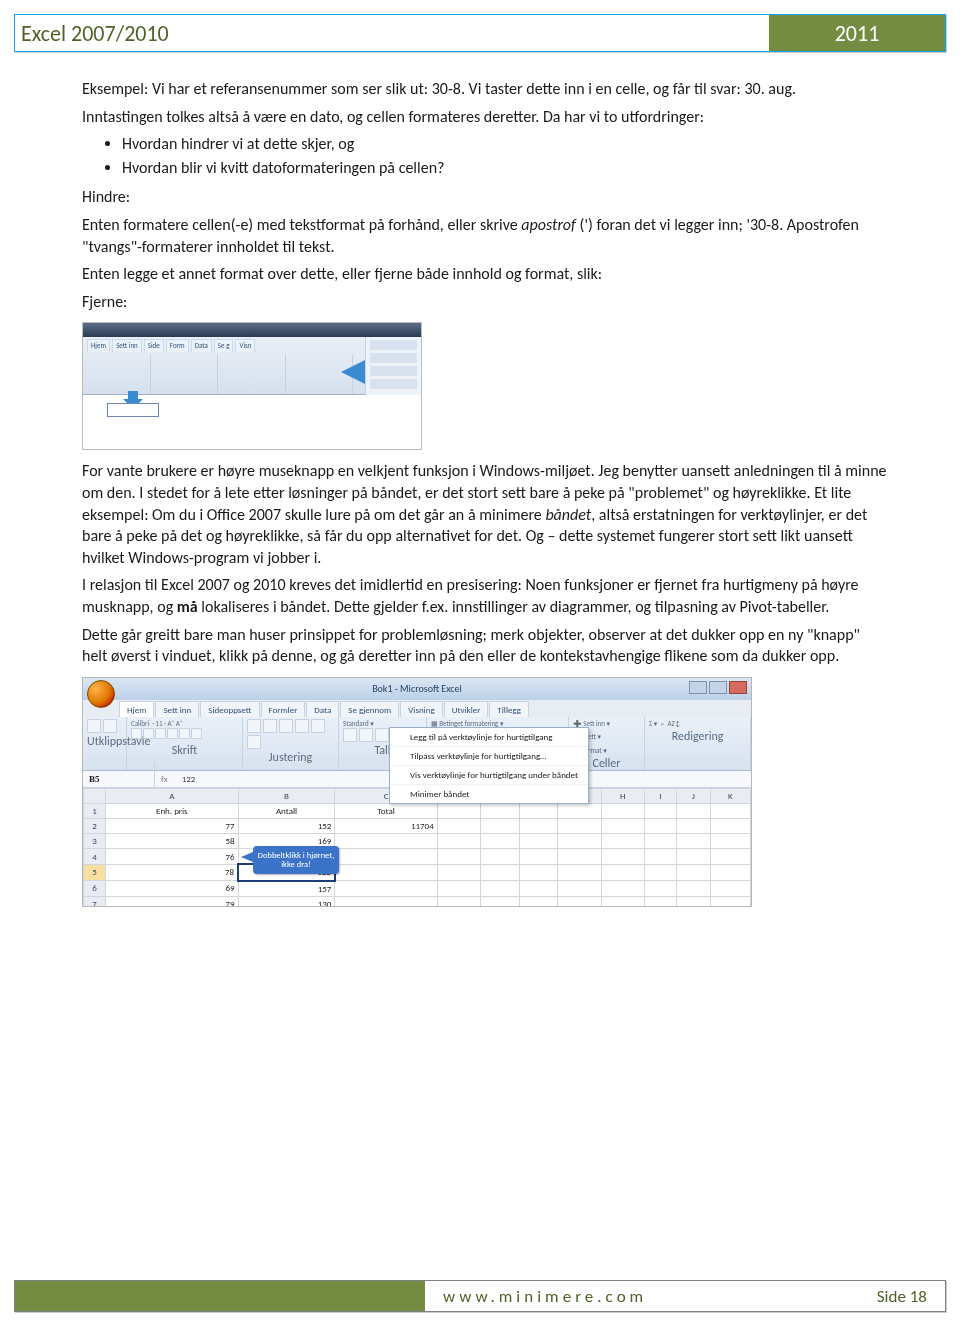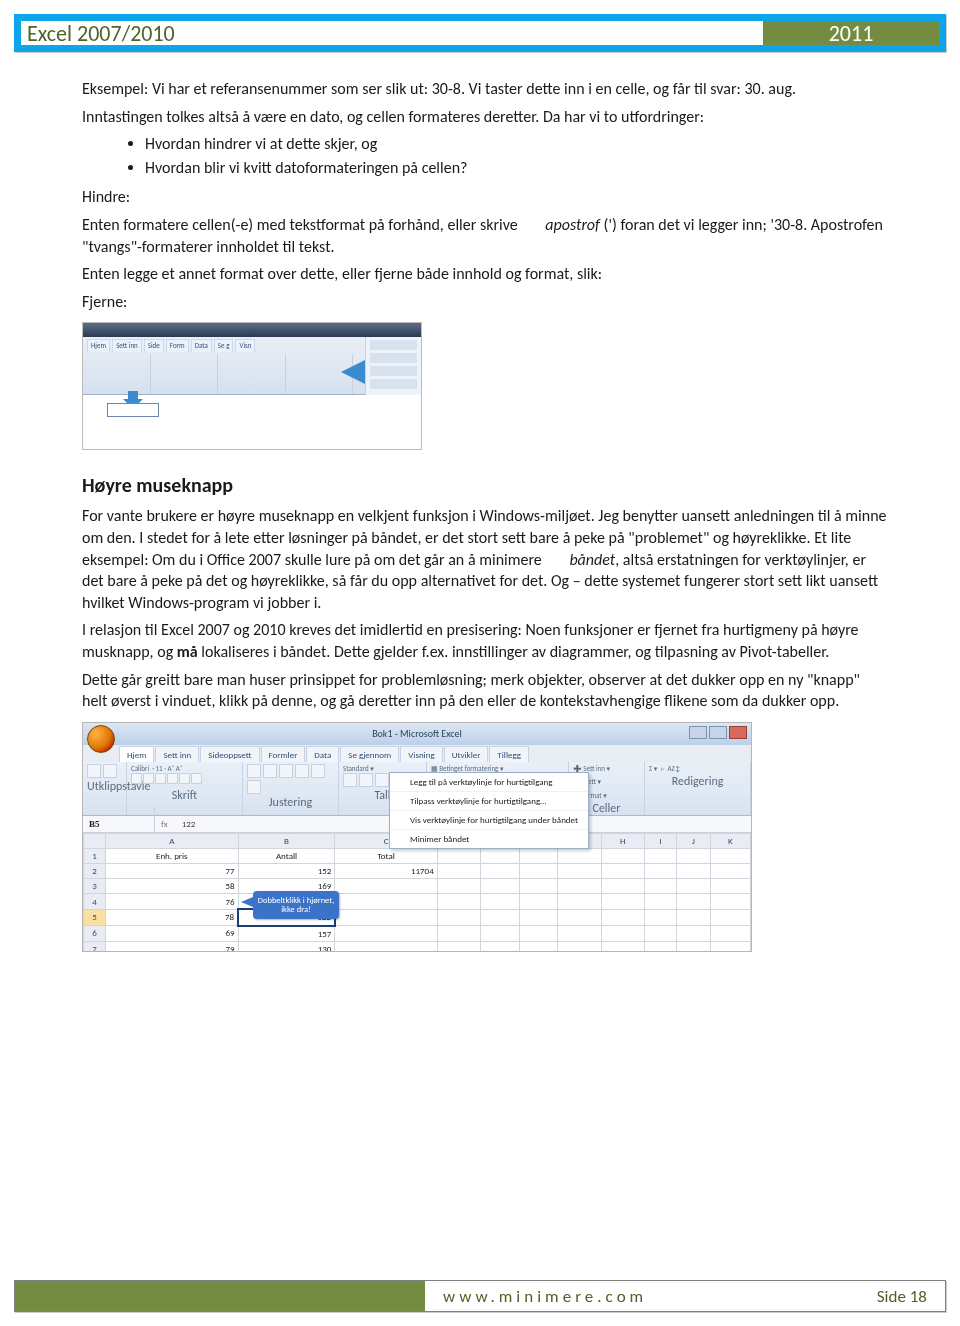--- a/index.html
+++ b/index.html
@@ -13,21 +13,21 @@
   }
   .page {
     width: 960px;
     min-height: 1326px;
     position: relative;
     padding: 0;
   }
   
   .header-wrap { padding: 14px 14px 0 14px; }
   .header {
-    border: 7px solid #0ea5e9;
+    border: 1px solid #0ea5e9;
     box-shadow: 1px 1px 0 rgba(0,0,0,.2);
     display: flex;
     height: 38px;
   }
   .header-left {
     flex: 1;
     border-right: 1px solid #fff;
     display: flex; align-items: center;
     padding-left: 6px;
     color: #4f6228;
@@ -36,24 +36,24 @@
   .header-right {
     width: 176px;
     background: #748c42;
     color: #fff;
     display: flex; align-items: center; justify-content: center;
     font-size: 22px;
   }
   
   .content { padding: 26px 72px 120px 82px; font-size: 16px; line-height: 1.35; }
   .content p { margin: 0 0 6px 0; }
-  ul.bullets { margin: 4px 0 8px 63px; padding: 0; }
+  ul.bullets { margin: 4px 0 8px 40px; padding: 0; }
   ul.bullets li { margin-bottom: 2px; }
   h3.section { font-size: 20px; font-weight: bold; margin: 22px 0 6px 0; }
-  .italic { font-style: italic; margin-left: 24px; }
+  .italic { font-style: italic; }
   
   .shot1 {
     width: 340px; height: 128px;
     background: #f6f7f8;
     border: 1px solid #bbb;
     margin: 10px 0 10px 0;
     position: relative;
     overflow: hidden;
   }
   .shot1 .titlebar { height: 14px; background: linear-gradient(#5e6e89,#2b3a53); }
@@ -207,21 +207,20 @@
           <div></div>
           <div></div>
           <div></div>
         </div>
     <div class="sheet">
       <div class="arrow-down"></div>
       <div class="cell"></div>
     </div>
   </div>
 
-  <h3 class="section">Høyre museknapp</h3>
 
   <p>
     <span>For vante brukere er høyre museknapp en velkjent funksjon i Windows-miljøet. Jeg benytter uansett anledningen til å minne om den. I stedet for å lete etter løsninger på båndet, er det stort sett bare å peke på "problemet" og høyreklikke. Et lite eksempel: Om du i Office 2007 skulle lure på om det går an å minimere </span><span class="italic">båndet</span><span>, altså erstatningen for verktøylinjer, er det bare å peke på det og høyreklikke, så får du opp alternativet for det. Og – dette systemet fungerer stort sett likt uansett hvilket Windows-program vi jobber i.</span>
   </p>
   <p>
     <span>I relasjon til Excel 2007 og 2010 kreves det imidlertid en presisering: Noen funksjoner er fjernet fra hurtigmeny på høyre musknapp, og </span><b>må</b><span> lokaliseres i båndet. Dette gjelder f.ex. innstillinger av diagrammer, og tilpasning av Pivot-tabeller.</span>
   </p>
   <p>Dette går greitt bare man huser prinsippet for problemløsning; merk objekter, observer at det dukker opp en ny "knapp" helt øverst i vinduet, klikk på denne, og gå deretter inn på den eller de kontekstavhengige flikene som da dukker opp.</p>
 
   <div class="shot2">

